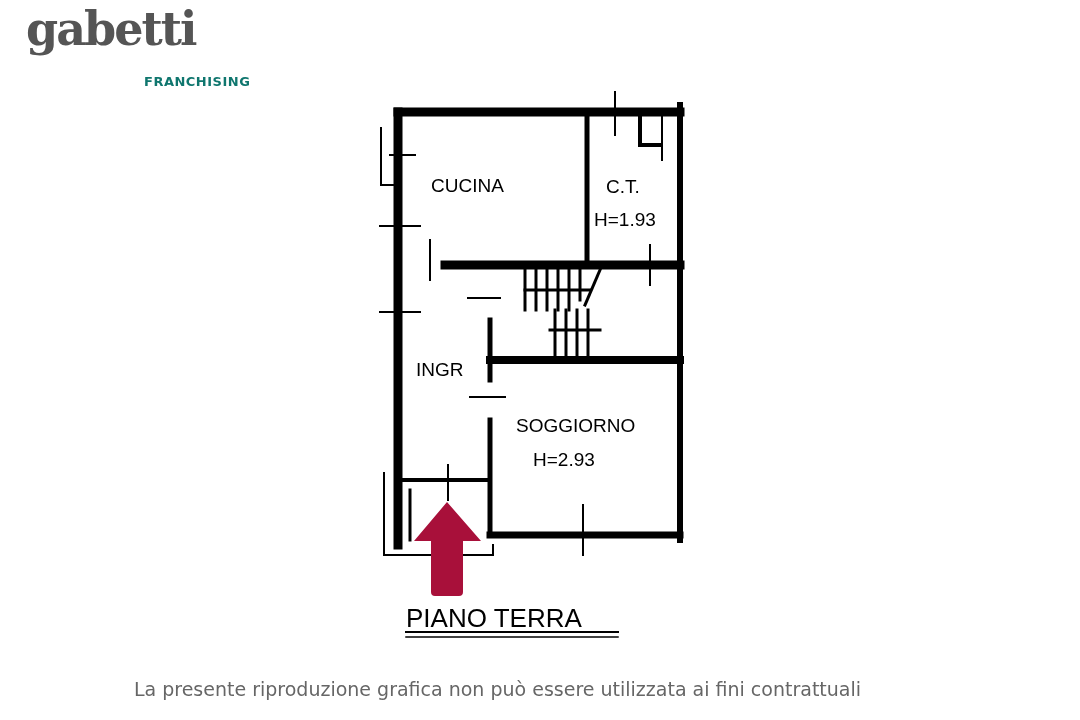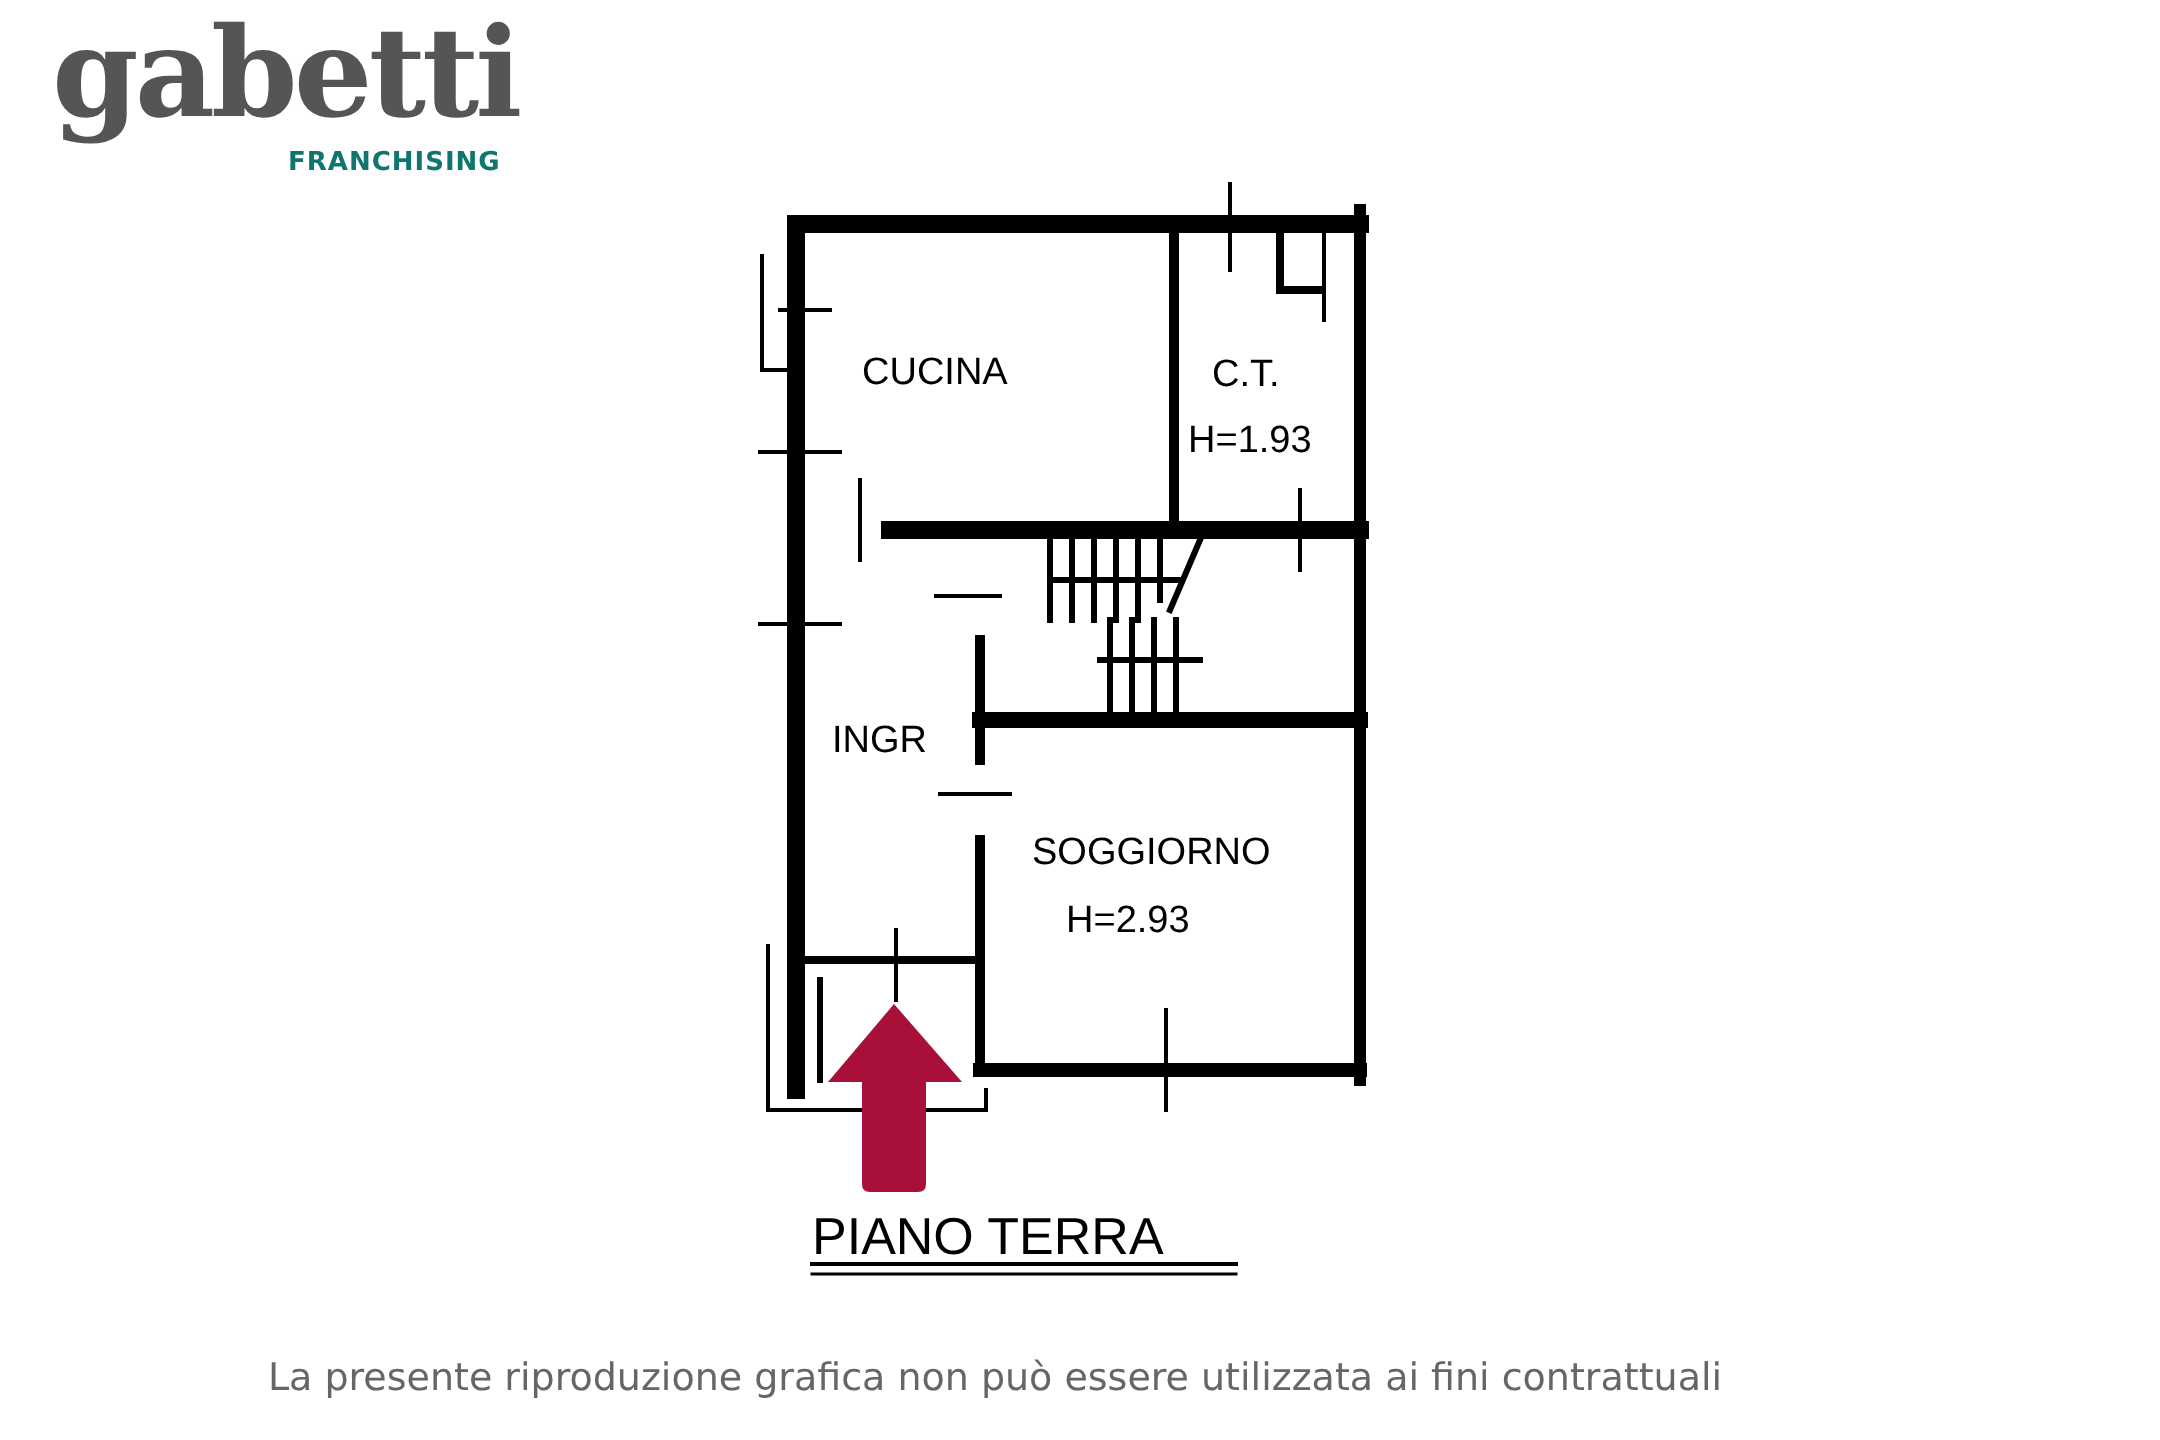--- a/index.html
+++ b/index.html
@@ -1,18 +1,18 @@
 <!DOCTYPE html>
 <html><head>
 <meta charset="utf-8">
 <style>
   html, body { margin:0; padding:0; background:#ffffff; }
   body { width:1080px; height:720px; position:relative; overflow:hidden; font-family:"DejaVu Sans", sans-serif; }
   .logo { position:absolute; left:26px; top:18px; width:230px; height:90px; }
-  .logo-word { position:absolute; left:0; top:-12px; font-family:"DejaVu Serif", serif; font-weight:bold; font-size:62px; color:#555555; letter-spacing:-2px; line-height:1; }
+  .logo-word { position:absolute; left:0; top:-12px; font-family:"DejaVu Serif", serif; font-weight:bold; font-size:46px; color:#555555; letter-spacing:-2px; line-height:1; }
   .logo-sub { position:absolute; left:118px; top:56px; font-family:"DejaVu Sans", sans-serif; font-weight:bold; font-size:13px; color:#0f766e; letter-spacing:0.5px; }
   .plan { position:absolute; left:370px; top:85px; width:330px; height:570px; }
   .disclaimer { position:absolute; left:0; width:995px; top:678px; text-align:center; font-family:"DejaVu Sans", sans-serif; font-size:19px; color:#666666; }
   .room-label { font-family:"Liberation Sans", sans-serif; fill:#000; }
 </style>
 </head>
 <body>
 
 <div class="logo">
   <span class="logo-word">gabetti</span>

